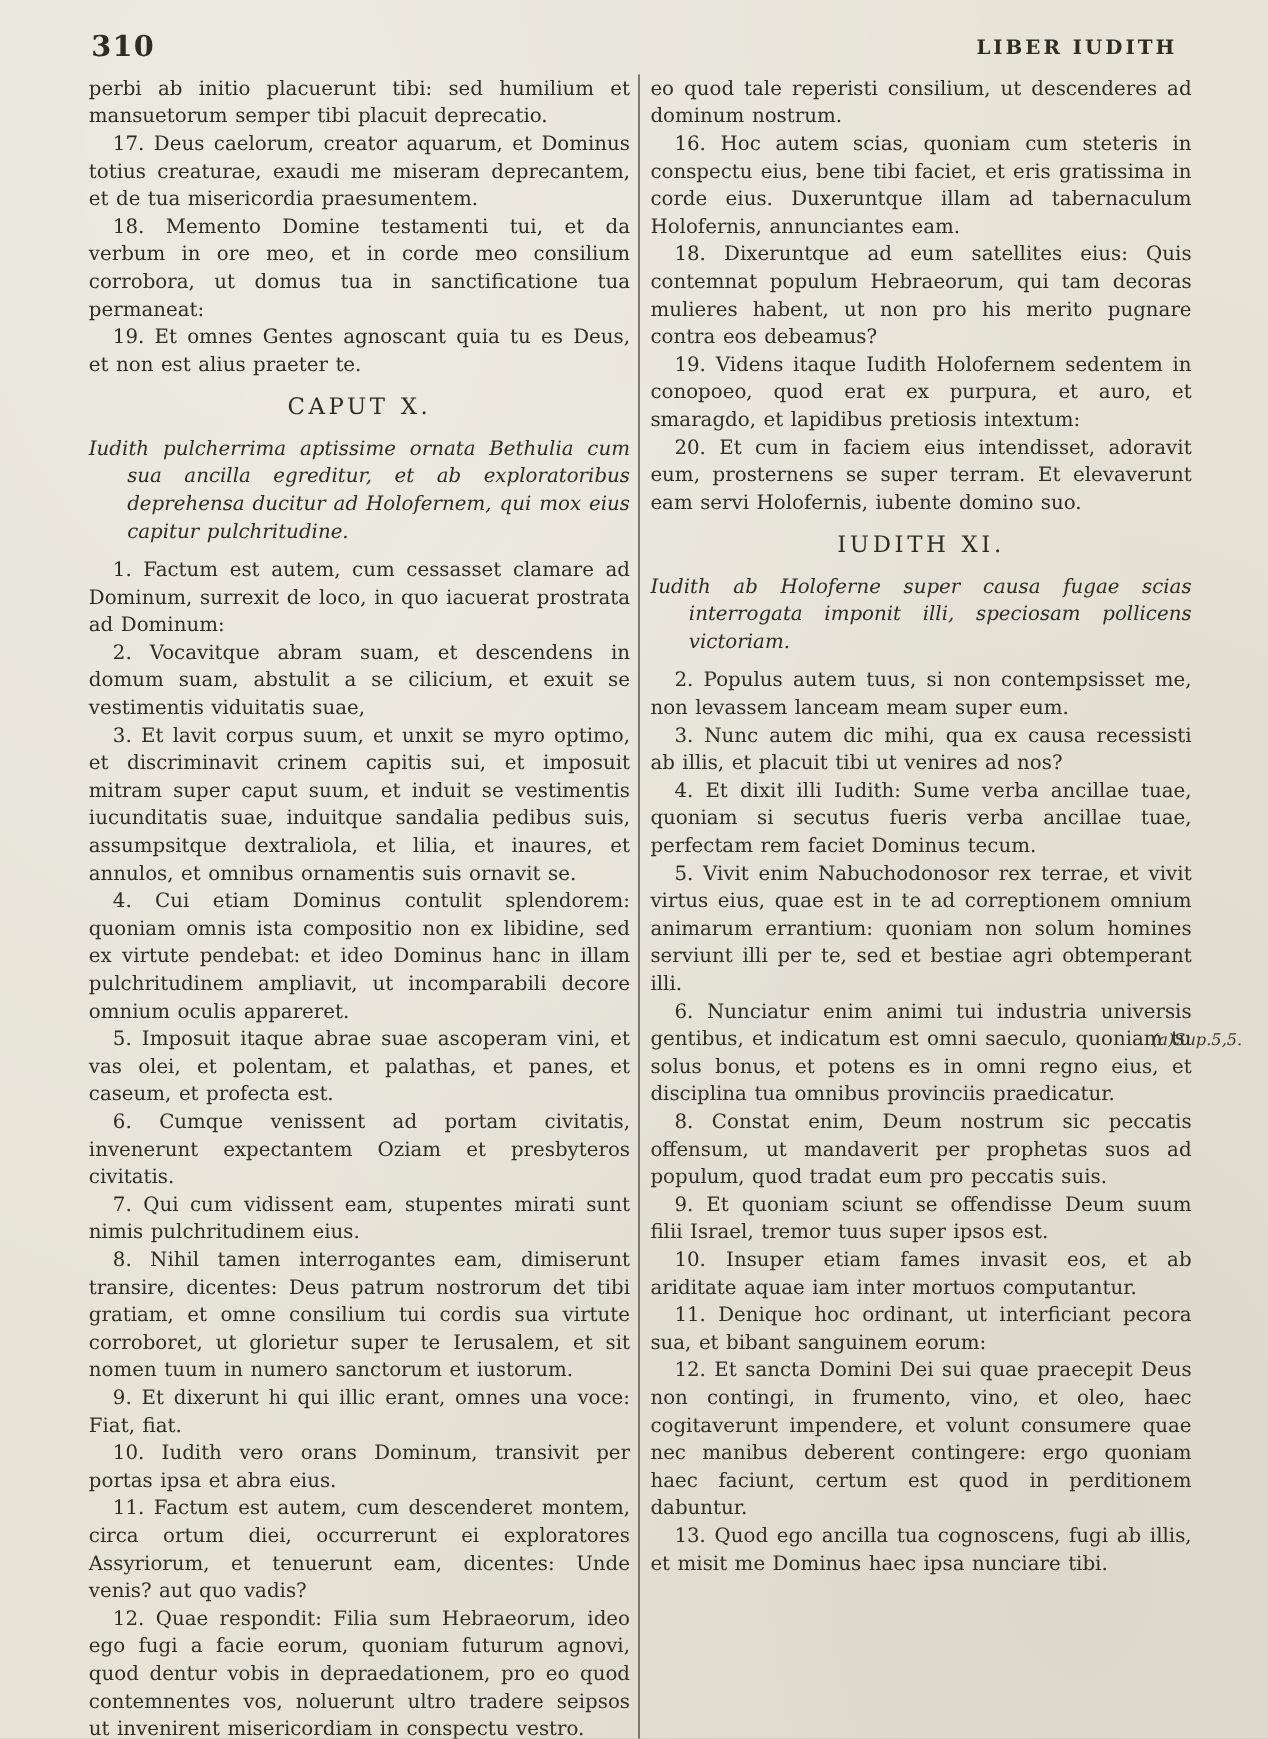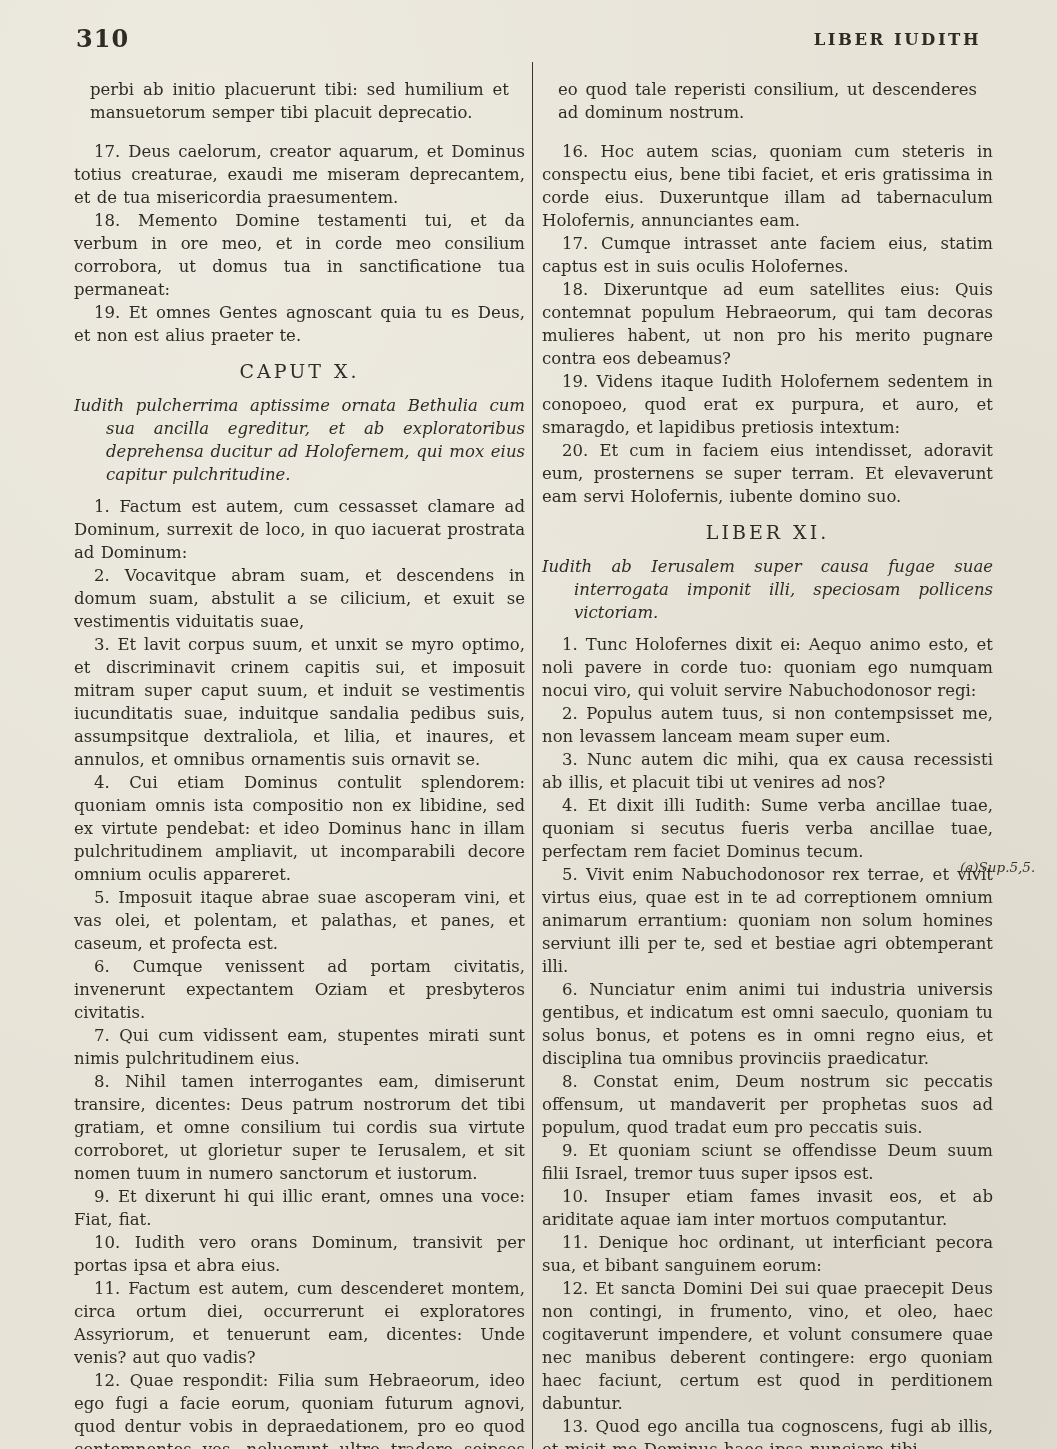--- a/index.html
+++ b/index.html
@@ -60,21 +60,21 @@
   .column.right { padding-left: 9px; }
   .divider {
     width: 0;
     border-left: 1.5px solid #36342c;
   }
   p.verse {
     margin: 0;
     text-indent: 20px;
   }
   p.cont {
-    margin: 16px;
+    margin: 0;
     text-indent: 0;
   }
   .vnum { white-space: nowrap; }
   h2.caput {
     margin: 13px 0 11px 0;
     text-align: center;
     font-size: 19px;
     font-weight: normal;
     letter-spacing: 3px;
   }
@@ -131,29 +131,27 @@
           <p class="verse"><span class="vnum">12. </span>Quae respondit: Filia sum Hebraeorum, ideo ego fugi a facie eorum, quoniam futurum agnovi, quod dentur vobis in depraedationem, pro eo quod contemnentes vos, noluerunt ultro tradere seipsos ut invenirent misericordiam in conspectu vestro.</p>
         </div>
     </section>
 
     <div class="divider"></div>
 
     <section class="column right">
       <p class="cont">eo quod tale reperisti consilium, ut descenderes ad dominum nostrum.</p>
       <div>
           <p class="verse"><span class="vnum">16. </span>Hoc autem scias, quoniam cum steteris in conspectu eius, bene tibi faciet, et eris gratissima in corde eius. Duxeruntque illam ad tabernaculum Holofernis, annunciantes eam.</p>
-          <p class="verse"><span class="vnum">17. </span>Cumque intrasset ante faciem eius, statim captus est in suis oculis Holofernes.</p>
           <p class="verse"><span class="vnum">18. </span>Dixeruntque ad eum satellites eius: Quis contemnat populum Hebraeorum, qui tam decoras mulieres habent, ut non pro his merito pugnare contra eos debeamus?</p>
           <p class="verse"><span class="vnum">19. </span>Videns itaque Iudith Holofernem sedentem in conopoeo, quod erat ex purpura, et auro, et smaragdo, et lapidibus pretiosis intextum:</p>
           <p class="verse"><span class="vnum">20. </span>Et cum in faciem eius intendisset, adoravit eum, prosternens se super terram. Et elevaverunt eam servi Holofernis, iubente domino suo.</p>
         </div>
-      <h2 class="caput">LIBER XI.</h2>
-      <p class="argument">Iudith ab Ierusalem super causa fugae suae interrogata imponit illi, speciosam pollicens victoriam.</p>
+      <h2 class="caput">IUDITH XI.</h2>
+      <p class="argument">Iudith ab Holoferne super causa fugae scias interrogata imponit illi, speciosam pollicens victoriam.</p>
       <div>
-          <p class="verse"><span class="vnum">1. </span>Tunc Holofernes dixit ei: Aequo animo esto, et noli pavere in corde tuo: quoniam ego numquam nocui viro, qui voluit servire Nabuchodonosor regi:</p>
           <p class="verse"><span class="vnum">2. </span>Populus autem tuus, si non contempsisset me, non levassem lanceam meam super eum.</p>
           <p class="verse"><span class="vnum">3. </span>Nunc autem dic mihi, qua ex causa recessisti ab illis, et placuit tibi ut venires ad nos?</p>
           <p class="verse"><span class="vnum">4. </span>Et dixit illi Iudith: Sume verba ancillae tuae, quoniam si secutus fueris verba ancillae tuae, perfectam rem faciet Dominus tecum.</p>
           <p class="verse"><span class="vnum">5. </span>Vivit enim Nabuchodonosor rex terrae, et vivit virtus eius, quae est in te ad correptionem omnium animarum errantium: quoniam non solum homines serviunt illi per te, sed et bestiae agri obtemperant illi.</p>
           <p class="verse"><span class="vnum">6. </span>Nunciatur enim animi tui industria universis gentibus, et indicatum est omni saeculo, quoniam tu solus bonus, et potens es in omni regno eius, et disciplina tua omnibus provinciis praedicatur.</p>
           <p class="verse"><span class="vnum">8. </span>Constat enim, Deum nostrum sic peccatis offensum, ut mandaverit per prophetas suos ad populum, quod tradat eum pro peccatis suis.</p>
           <p class="verse"><span class="vnum">9. </span>Et quoniam sciunt se offendisse Deum suum filii Israel, tremor tuus super ipsos est.</p>
           <p class="verse"><span class="vnum">10. </span>Insuper etiam fames invasit eos, et ab ariditate aquae iam inter mortuos computantur.</p>
           <p class="verse"><span class="vnum">11. </span>Denique hoc ordinant, ut interficiant pecora sua, et bibant sanguinem eorum:</p>
           <p class="verse"><span class="vnum">12. </span>Et sancta Domini Dei sui quae praecepit Deus non contingi, in frumento, vino, et oleo, haec cogitaverunt impendere, et volunt consumere quae nec manibus deberent contingere: ergo quoniam haec faciunt, certum est quod in perditionem dabuntur.</p>

